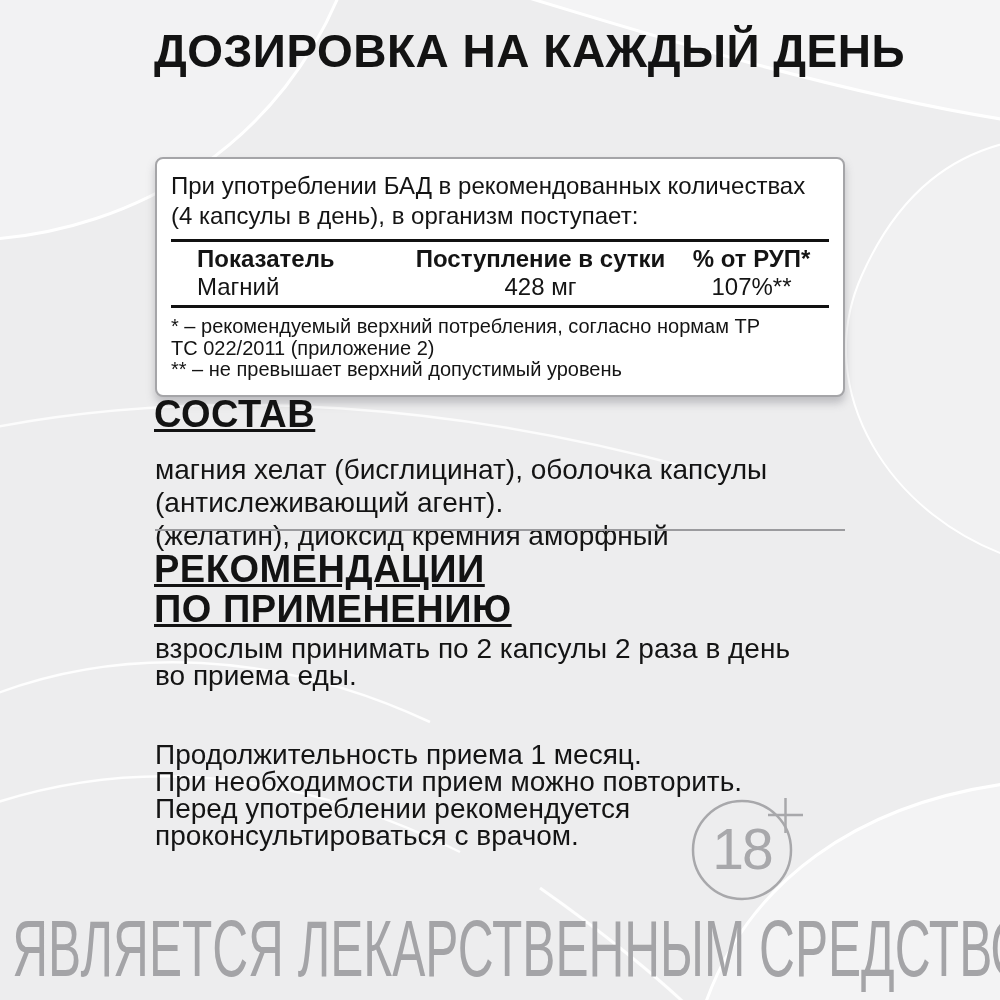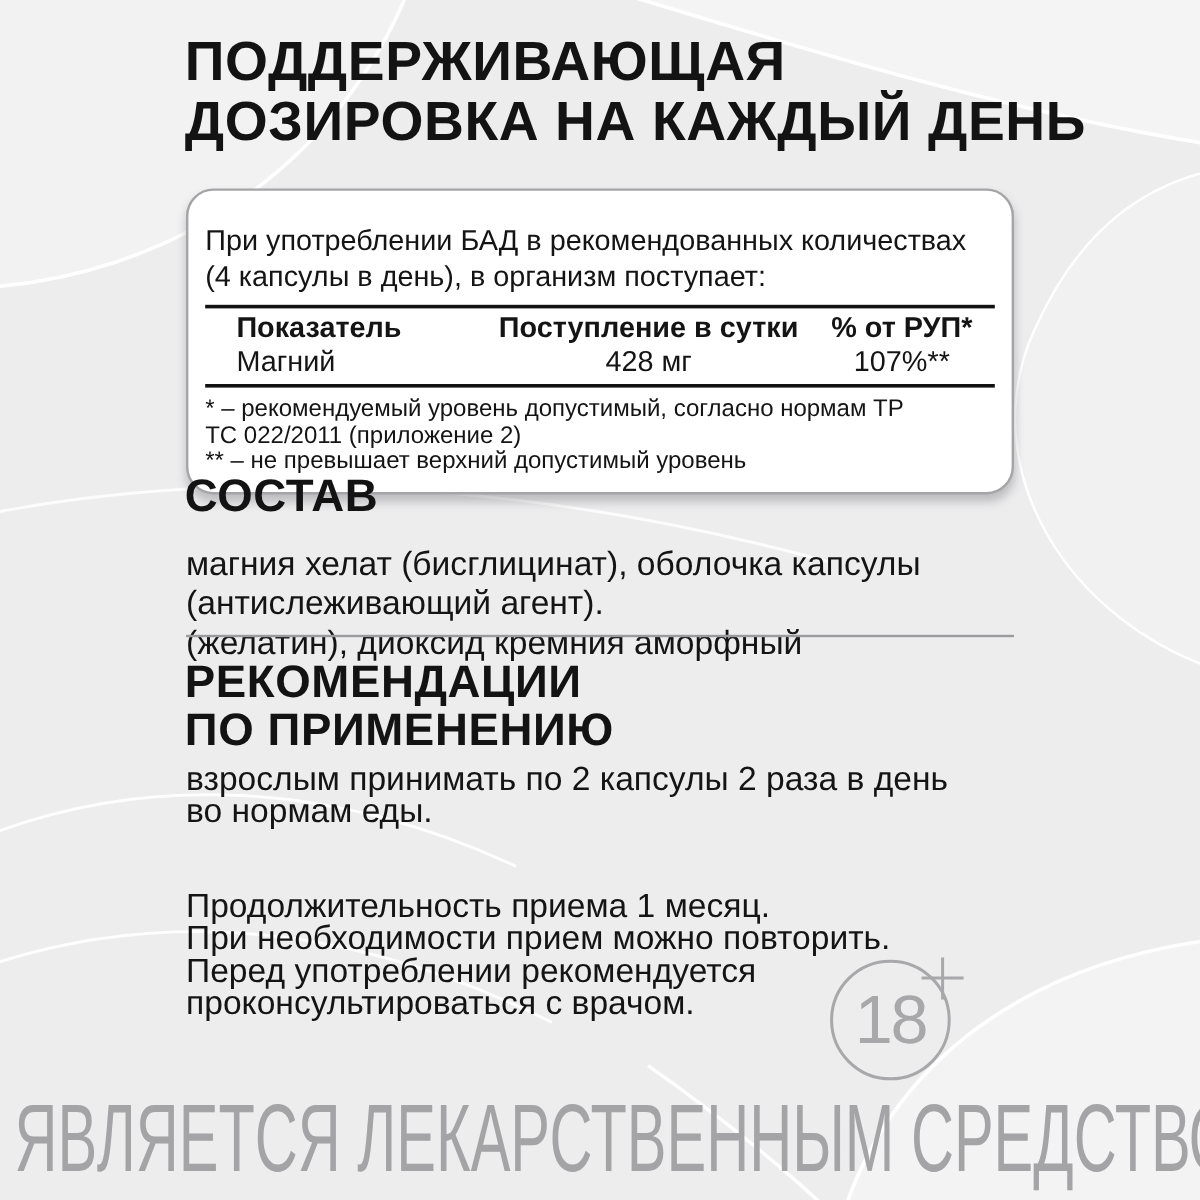--- a/index.html
+++ b/index.html
@@ -14,38 +14,39 @@
   
   .main-title {
     position:absolute; left:154px; top:26px; margin:0;
     font-size:46px; line-height:50px; font-weight:800; letter-spacing:.5px;
     color:#131313;
   }
 
   
   .dosage-box {
     position:absolute; left:155px; top:157px; width:690px; box-sizing:border-box;
-    background:#ffffff; border:2px solid #a5a5a8; border-radius:23px;
+    background:#ffffff; border:2px solid #a5a5a8; border-radius:8px;
     box-shadow:0 6px 8px rgba(110,110,118,.38);
-    padding:27px 14px 14px 14px;
+    padding:12px 14px 14px 14px;
   }
   .intro { font-size:24px; line-height:29.5px; }
   .table { margin-top:9px; border-top:3px solid #111; border-bottom:3px solid #111; padding:3px 0 4px 0; }
   .trow { display:flex; align-items:baseline; font-size:24px; line-height:28px;margin-left:26px; }
   .trow.head { font-weight:700; }
   .c1 { width:210px; text-align:left; }
   .c2 { flex:1; text-align:center; }
   .c3 { width:155px; text-align:center; }
   .footnotes { margin-top:8px; font-size:20px; line-height:21.5px; }
 
   
   .section-h {
     position:absolute; left:154px; margin:0;
     font-size:38px; line-height:40px; font-weight:800; letter-spacing:.5px;
     color:#131313;
+    text-decoration:underline;
   }
   .comp-h { top:394px; }
   .comp-text { position:absolute; left:155px; top:453px; font-size:28px; line-height:33px; }
   .divider { position:absolute; left:155px; top:529px; width:690px; height:2px; background:#9b9b9e; }
 
   .rec-h { top:549px; }
   .rec-dosage  { position:absolute; left:155px; top:635px; font-size:28px; line-height:27px; }
   .rec-duration{ position:absolute; left:155px; top:712px; font-size:28px; line-height:27px;margin-top:29px; }
 
   
@@ -73,21 +74,20 @@
     <path d="M 470 -20 C 650 35 840 95 1020 122 L 1020 -20 Z" fill="#f4f4f5" stroke="#ffffff" stroke-width="3"></path>
     <path d="M 1020 560 C 890 520 810 390 862 275 C 900 190 955 152 1020 140 Z" fill="#f1f1f2" stroke="#ffffff" stroke-width="2"></path>
     <path d="M -20 430 C 220 382 470 408 690 468" fill="none" stroke="#ffffff" stroke-width="2.5" opacity="0.8"></path>
     <path d="M -20 700 C 120 642 280 652 430 722" fill="none" stroke="#ffffff" stroke-width="2.5" opacity="0.9"></path>
     <path d="M -20 808 C 140 752 300 772 460 852" fill="none" stroke="#ffffff" stroke-width="2.5" opacity="0.9"></path>
     <path d="M 700 1020 C 742 880 862 800 1020 782 L 1020 1020 Z" fill="#f3f3f4" stroke="#ffffff" stroke-width="3"></path>
     <path d="M 540 888 C 600 930 662 980 702 1020" fill="none" stroke="#ffffff" stroke-width="3" opacity="0.9"></path>
   </svg>
 
   <h1 class="main-title">
-    <div>ПОДДЕРЖИВАЮЩАЯ</div>
     <div>ДОЗИРОВКА НА КАЖДЫЙ ДЕНЬ</div>
   </h1>
 
   <section class="dosage-box">
     <div class="intro">
       <div>При употреблении БАД в рекомендованных количествах</div>
       <div>(4 капсулы в день), в организм поступает:</div>
     </div>
     <div class="table">
       <div class="trow head">
@@ -95,42 +95,42 @@
         <div class="c2">Поступление в сутки</div>
         <div class="c3">% от РУП*</div>
       </div>
       <div class="trow">
         <div class="c1">Магний</div>
         <div class="c2">428 мг</div>
         <div class="c3">107%**</div>
       </div>
     </div>
     <div class="footnotes">
-      <div>* – рекомендуемый уровень допустимый, согласно нормам ТР</div>
+      <div>* – рекомендуемый верхний потребления, согласно нормам ТР</div>
       <div>ТС 022/2011 (приложение 2)</div>
       <div>** – не превышает верхний допустимый уровень</div>
     </div>
   </section>
 
   <h2 class="section-h comp-h">СОСТАВ</h2>
   <div class="comp-text">
     <div>магния хелат (бисглицинат), оболочка капсулы</div>
     <div>(антислеживающий агент).</div>
     <div>(желатин), диоксид кремния аморфный</div>
   </div>
 
   <div class="divider"></div>
 
   <h2 class="section-h rec-h">
     <div>РЕКОМЕНДАЦИИ</div>
     <div>ПО ПРИМЕНЕНИЮ</div>
   </h2>
   <div class="rec-dosage">
     <div>взрослым принимать по 2 капсулы 2 раза в день</div>
-    <div>во нормам еды.</div>
+    <div>во приема еды.</div>
   </div>
   <div class="rec-duration">
     <div>Продолжительность приема 1 месяц.</div>
     <div>При необходимости прием можно повторить.</div>
     <div>Перед употреблении рекомендуется</div>
     <div>проконсультироваться с врачом.</div>
   </div>
 
   <svg class="age-badge" viewBox="0 0 118 108">
     <circle cx="54" cy="54" r="49" fill="none" stroke="#a8a8ab" stroke-width="2.5"></circle>

